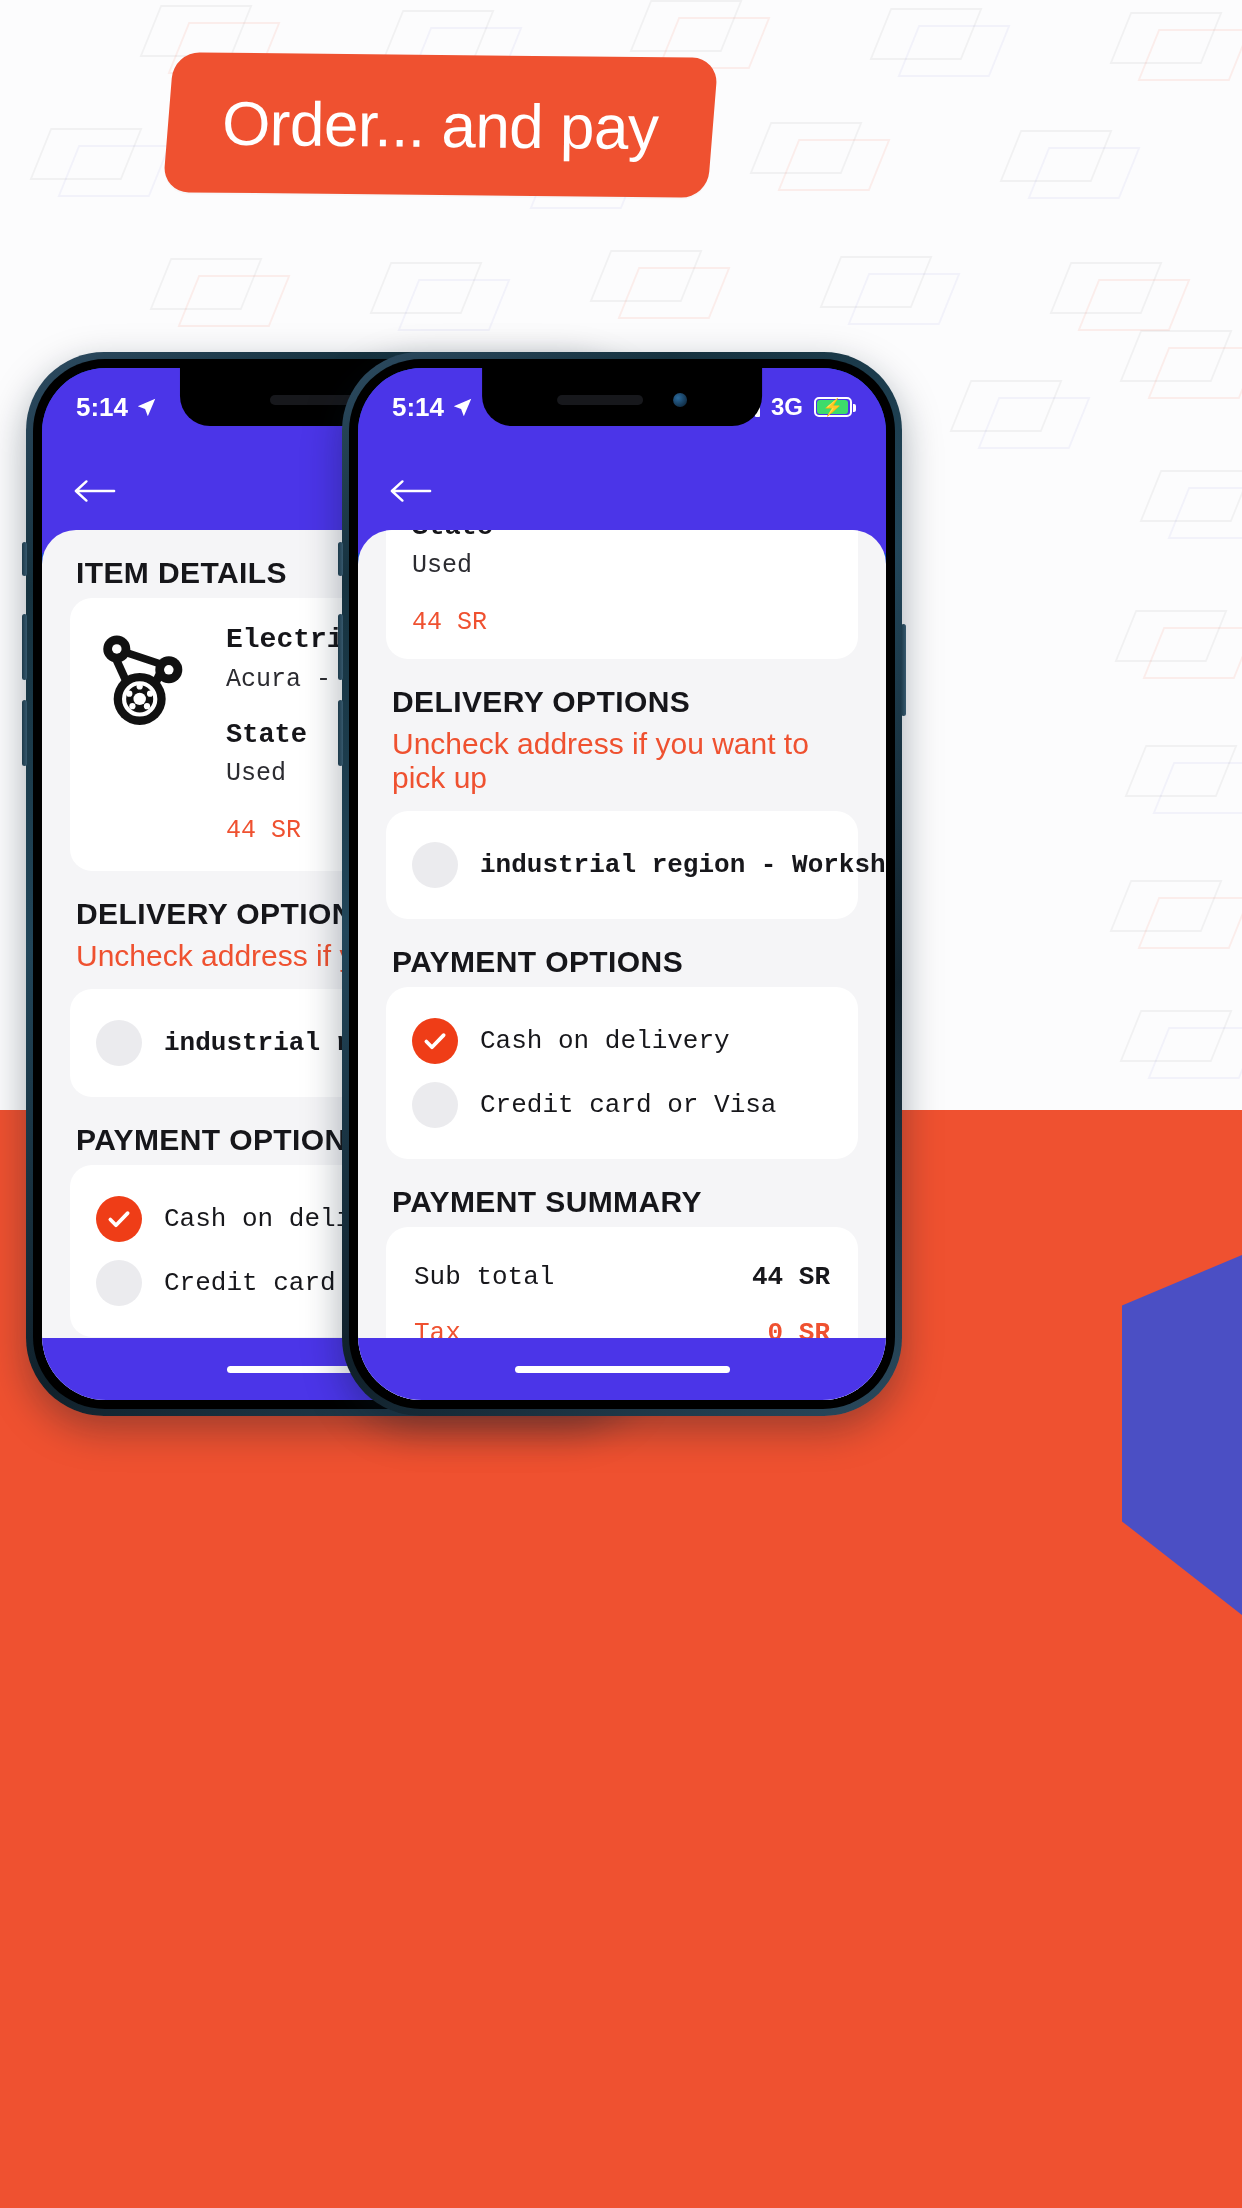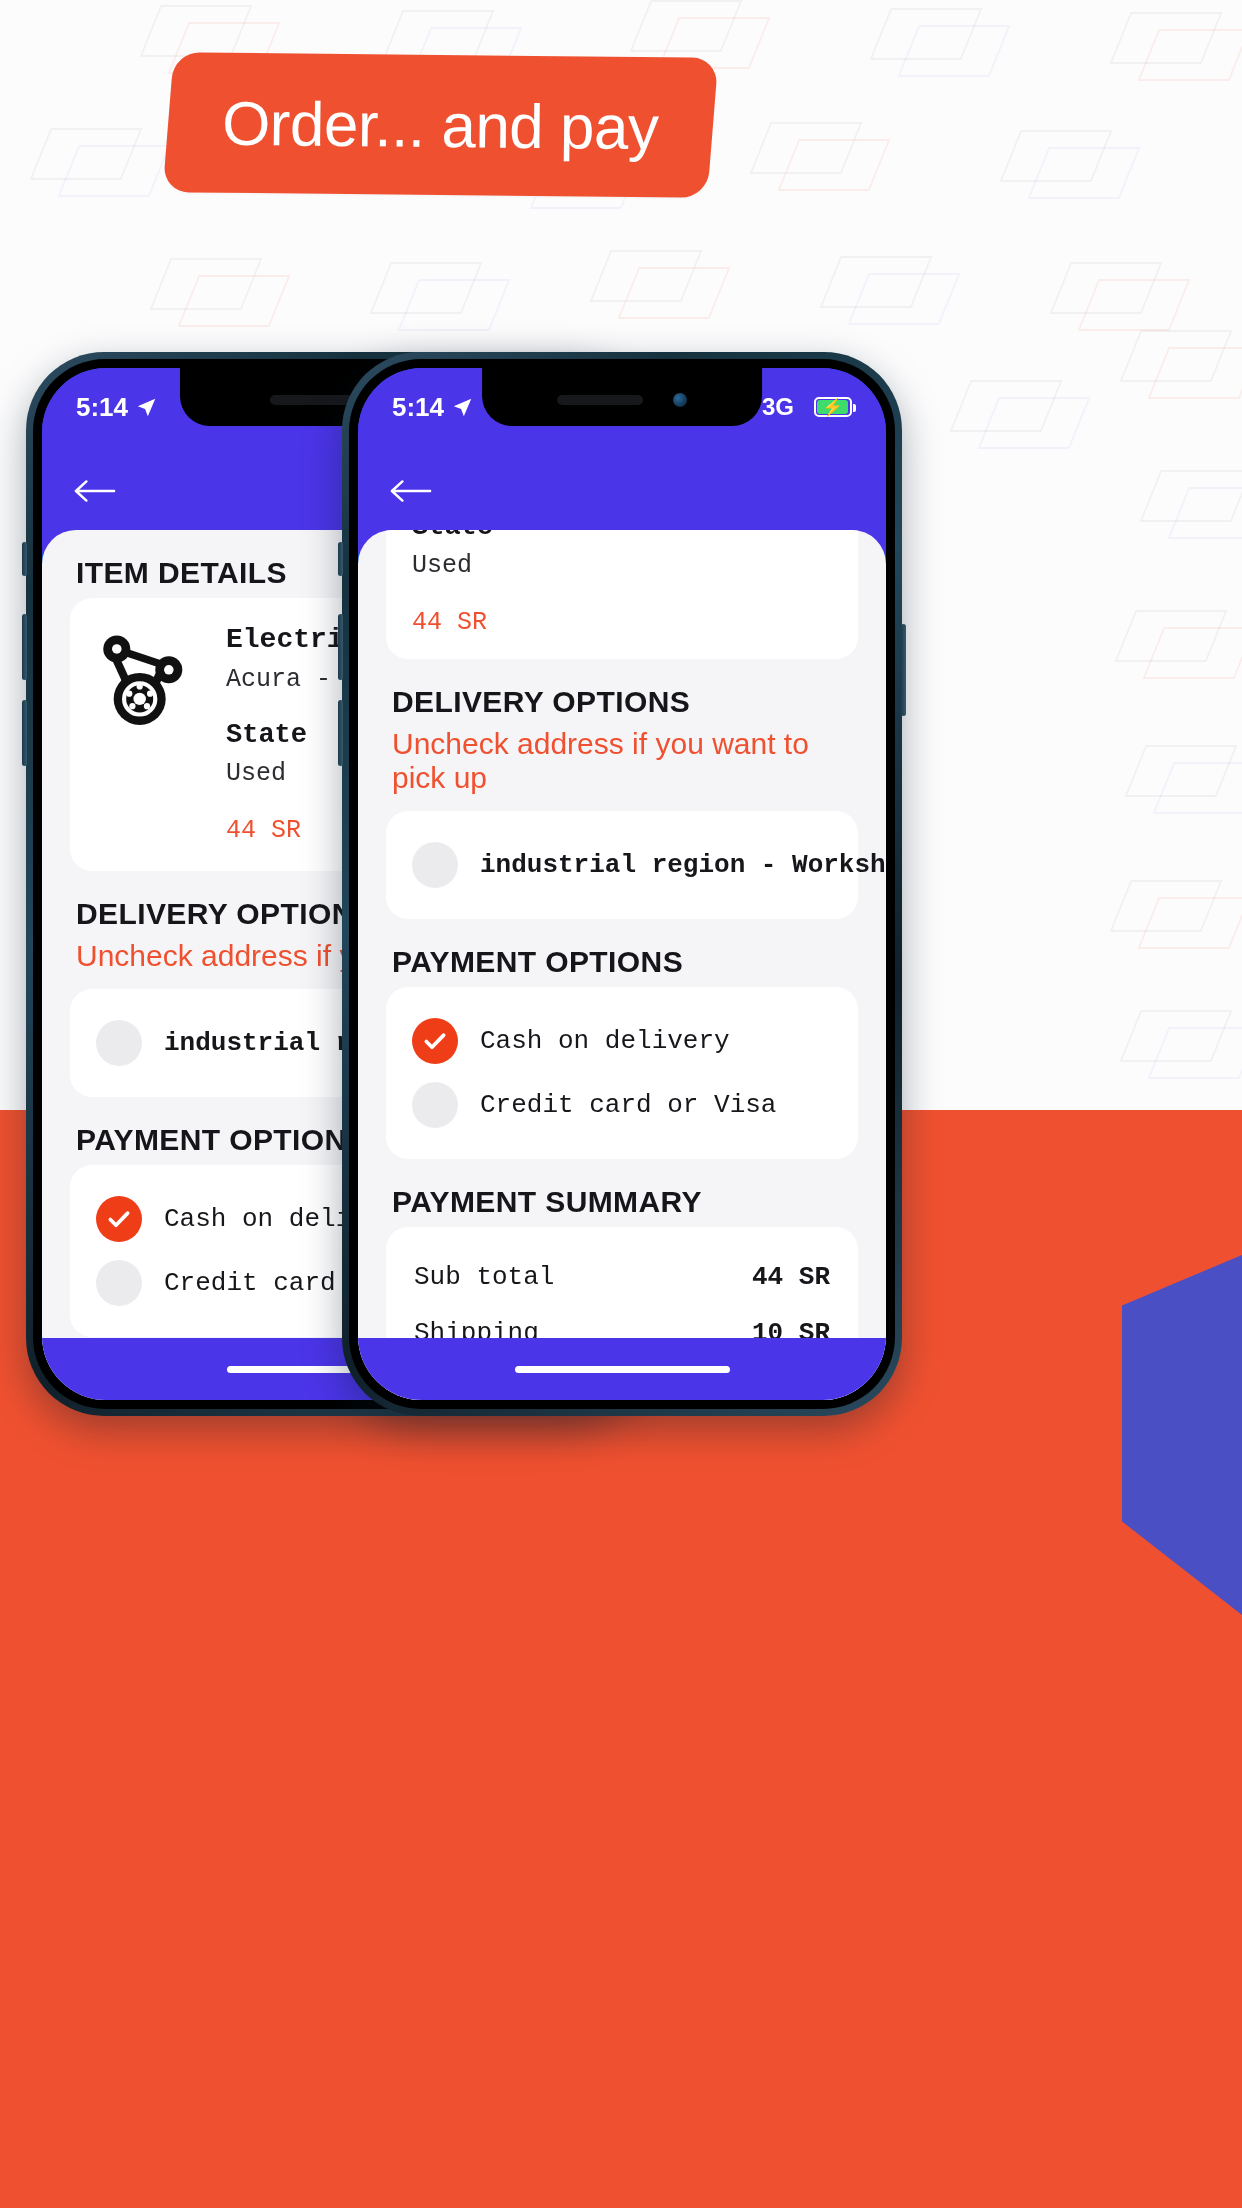--- a/index.html
+++ b/index.html
@@ -99,21 +99,21 @@
 
   
   .statusbar {
     position:absolute; top:0; left:0; right:0; height:64px;
     display:flex; align-items:center; justify-content:space-between;
     padding:14px 34px 0 34px;
     color:#fff; font-size:26px; font-weight:600;
     z-index:15;
   }
   .sb-left { display:flex; align-items:center; gap:8px; }
-  .sb-right { display:flex; align-items:center; gap:20px; }
+  .sb-right { display:flex; align-items:center; gap:11px; }
   .loc-arrow { width:21px; height:21px; }
   .sig { display:flex; align-items:flex-end; gap:3px; height:19px; }
   .sig i { display:block; width:5px; background:#fff; border-radius:1px; }
   .sig i:nth-child(1){ height:7px; }
   .sig i:nth-child(2){ height:11px; }
   .sig i:nth-child(3){ height:15px; }
   .sig i:nth-child(4){ height:19px; }
   .net { font-size:24px; font-weight:700; }
   .batt {
     width:38px; height:20px; border:2px solid #fff; border-radius:5px;
@@ -431,24 +431,20 @@
           </div>
 
           <div class="section-title">PAYMENT SUMMARY</div>
 
           <div class="card">
             <div class="sum-row">
               <span class="sum-key">Sub total</span>
               <span class="sum-val">44 SR</span>
             </div>
             <div class="sum-row">
-              <span class="sum-key">Shipping</span>
-              <span class="sum-val">10 SR</span>
-            </div>
-            <div class="sum-row">
               <span class="sum-key accent">Tax</span>
               <span class="sum-val accent">0 SR</span>
             </div>
             <div class="sum-divider"></div>
             <div class="sum-row total">
               
               
             </div>
           </div>
 

